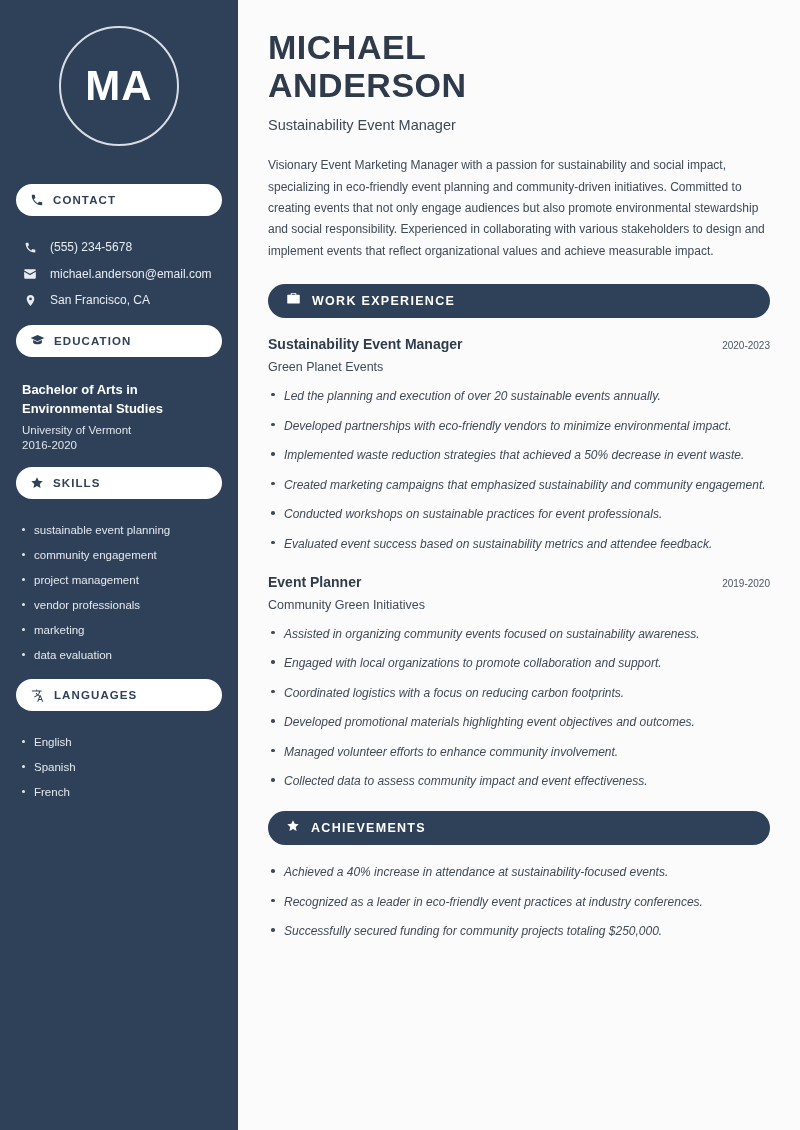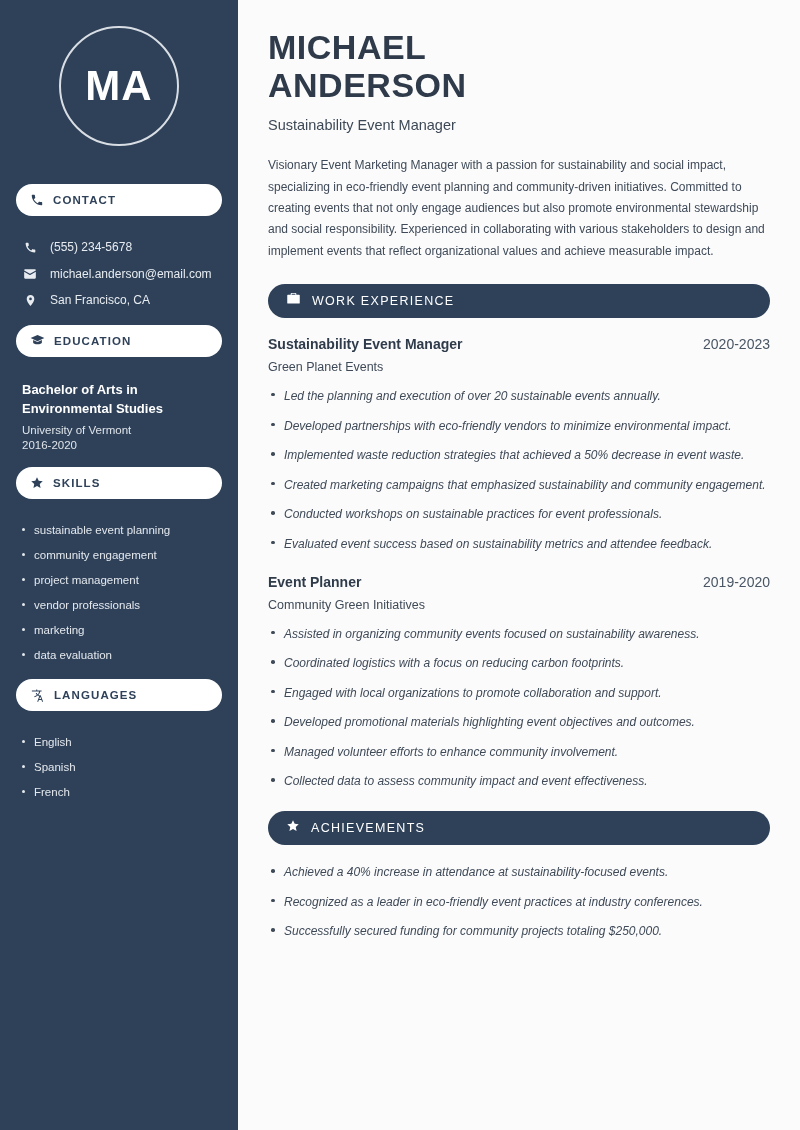--- a/index.html
+++ b/index.html
@@ -143,32 +143,32 @@
     border-radius: 20px;
     height: 34px;
     display: flex;
     align-items: center;
     gap: 11px;
     padding: 0 18px;
     margin-bottom: 18px;
   }
   .sec-bar .sec-label {
     font-size: 12.5px;
-    font-weight: normal;
+    font-weight: bold;
     letter-spacing: 1.3px;
     text-transform: uppercase;
   }
 
   .job-head {
     display: flex;
     justify-content: space-between;
     align-items: baseline;
   }
   .job-title { font-size: 14px; font-weight: bold; color: #2f3b4a; }
-  .job-dates { font-size: 14px; color: #4a5563; margin-left: 43px; }
+  .job-dates { font-size: 10px; color: #4a5563; margin-left: 43px; }
   .job-org   { font-size: 12.5px; color: #3f4a58; margin-top: 8px; margin-bottom: 13px; }
 
   ul.main-list { list-style: none; margin-bottom: 20px; }
   ul.main-list li {
     position: relative;
     font-size: 12px;
     color: #3f4a58;
     padding-left: 16px;
     margin-bottom: 11px;
     line-height: 1.55;
@@ -331,22 +331,22 @@
     </div>
 
     <div>
       <div class="job-head">
         <span class="job-title">Event Planner</span>
         <span class="job-dates">2019-2020</span>
       </div>
       <div class="job-org">Community Green Initiatives</div>
       <ul class="main-list tight">
         <li>Assisted in organizing community events focused on sustainability awareness.</li>
+        <li>Engaged with local organizations to promote collaboration and support.</li>
         <li>Coordinated logistics with a focus on reducing carbon footprints.</li>
-        <li>Engaged with local organizations to promote collaboration and support.</li>
         <li>Developed promotional materials highlighting event objectives and outcomes.</li>
         <li>Managed volunteer efforts to enhance community involvement.</li>
         <li>Collected data to assess community impact and event effectiveness.</li>
       </ul>
     </div>
 
     <div class="sec-bar">
       <span>
         <svg width="14" height="14" viewBox="0 0 24 24" fill="#ffffff">
             <path d="M12 2l2.9 6.3 6.9.8-5.1 4.7 1.4 6.8L12 17.3 5.9 20.6l1.4-6.8L2.2 9.1l6.9-.8L12 2z"></path>

